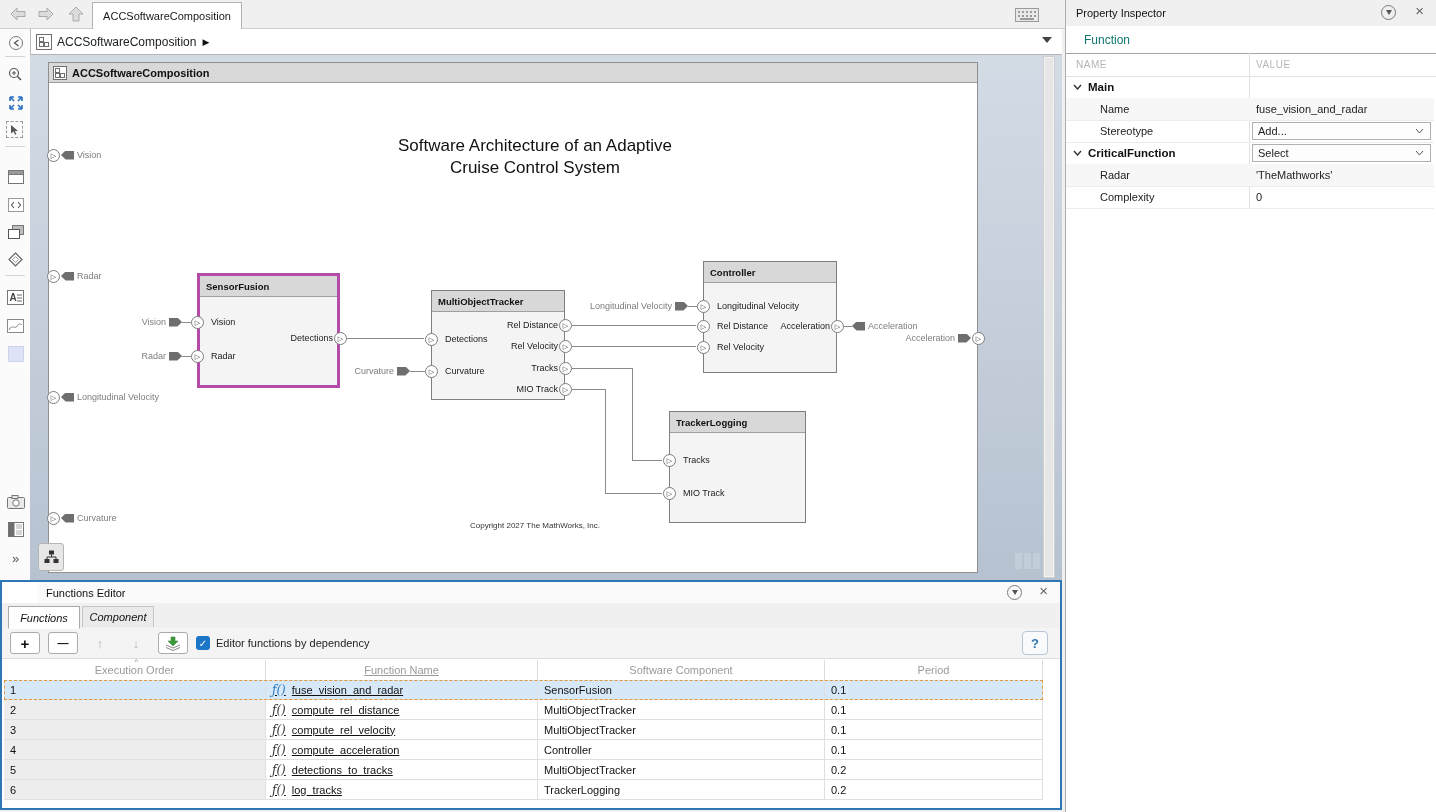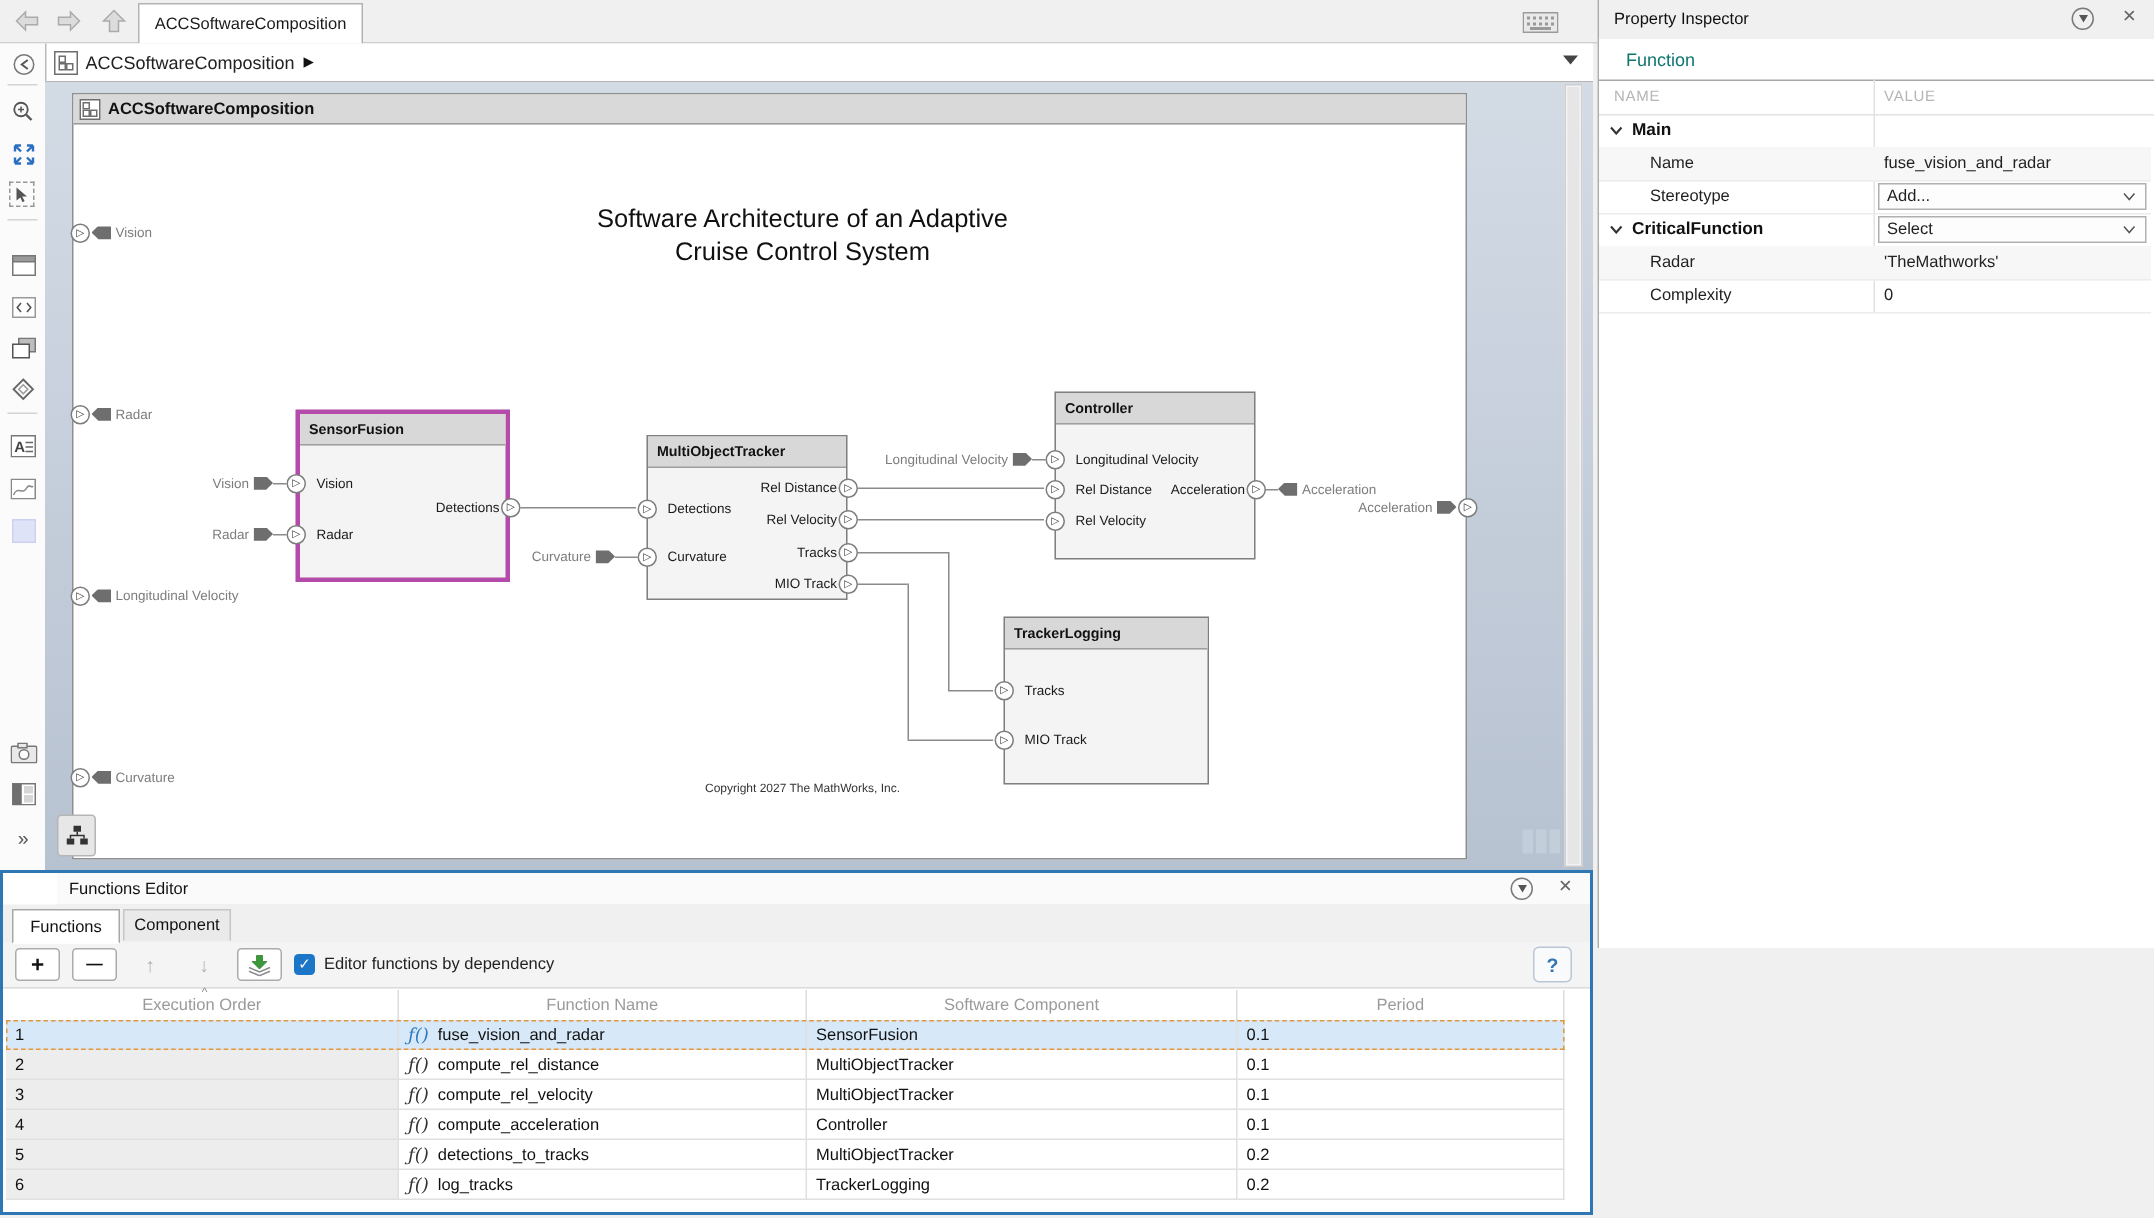--- a/index.html
+++ b/index.html
@@ -43,21 +43,21 @@
   .grip i{width:7px;height:16px;background:#c3cedb;}
   .treebtn{position:absolute;left:8px;top:488px;width:24px;height:26px;background:#e7e7e7;border:1px solid #b5b5b5;border-radius:3px;display:flex;align-items:center;justify-content:center;}
   
   .fe{position:absolute;left:0;top:580px;width:1062px;height:230px;background:#fff;border:2px solid #2f76b5;box-sizing:border-box;}
   .fe-title{position:absolute;left:0;top:0;right:0;height:21px;background:#fafafa;border-bottom:1px solid #e4e4e4;display:flex;align-items:center;padding-left:8px;font-size:11px;color:#111;margin-left:36px;}
   .panel-dd{width:15px;height:15px;border:1px solid #7a7a7a;border-radius:50%;display:flex;align-items:center;justify-content:center;box-sizing:border-box;}
   .panel-dd i{width:0;height:0;border-left:3.5px solid transparent;border-right:3.5px solid transparent;border-top:5px solid #555;}
   .x-icon{font-size:12px;color:#666;line-height:1;}
   .x-icon::before{content:"×";font-size:15px;}
   .fe-tabs{position:absolute;left:0;top:21px;right:0;height:25px;background:#f0f0f0;border-bottom:1px solid #b9b9b9;}
-  .tab{position:absolute;top:3px;height:21px;display:flex;align-items:center;justify-content:center;font-size:11px;color:#111;box-sizing:border-box;}
+  .tab{position:absolute;top:3px;height:21px;display:flex;align-items:center;justify-content:center;font-size:11px;color:#111;box-sizing:border-box;font-style:italic;}
   .tab.active{background:#fff;border:1px solid #a8a8a8;border-bottom:1px solid #fff;top:3px;height:23px;z-index:2;}
   .tab.inactive{background:#eaeaea;border:1px solid #c6c6c6;border-bottom:none;}
   .fe-toolbar{position:absolute;left:0;top:46px;right:0;height:30px;background:#f4f4f4;border-bottom:1px solid #dcdcdc;display:flex;align-items:center;gap:8px;padding-left:8px;}
   .tbtn{width:28px;height:20px;background:#fff;border:1px solid #ababab;border-radius:3px;display:flex;align-items:center;justify-content:center;font-weight:bold;color:#111;}
   .tbtn.disabled{background:transparent;border:none;color:#b5b5b5;font-weight:normal;}
   .plus-g::before{content:"+";font-size:15px;}
   .minus-g::before{content:"—";font-size:11px;font-weight:bold;}
   .up-g::before{content:"↑";font-size:13px;}
   .down-g::before{content:"↓";font-size:13px;}
   .cbox{width:14px;height:14px;background:#1c76c8;border-radius:3px;display:flex;align-items:center;justify-content:center;color:#fff;font-size:10px;}
@@ -69,23 +69,23 @@
   .sort-caret{position:absolute;top:-3px;left:50%;font-size:8px;color:#888;}
   .sort-caret::before{content:"^";}
   .frow{position:absolute;left:2px;width:1039px;height:20px;display:flex;font-size:11px;color:#111;}
   .frow div{display:flex;align-items:center;border-right:1px solid #e0e0e0;border-bottom:1px solid #e0e0e0;box-sizing:border-box;padding-left:6px;}
   .frow .c1{background:#ededed;}
   .frow.selected{background:#d7e9f8;outline:1px dashed #e0973f;outline-offset:-1px;}
   .frow.selected .c1{background:transparent;}
   .ficon{font-family:"DejaVu Serif","Liberation Serif",serif;font-style:italic;font-size:12px;color:#333;margin-right:6px;}
   .ficon::before{content:"ƒ()";}
   .frow.selected .ficon{color:#2c7bc0;}
-  .c1{width:262px;}.c2{width:272px;}.c3{width:287px;}.c4{width:218px;text-align:center;}
+  .c1{width:262px;}.c2{width:272px;text-decoration:underline;}.c3{width:287px;}.c4{width:218px;text-align:center;}
   
-  .pi{position:absolute;left:1065px;top:0;width:371px;height:632px;background:#fff;border-left:1px solid #adadad;box-sizing:border-box;}
+  .pi{position:absolute;left:1065px;top:0;width:371px;height:812px;background:#fff;border-left:1px solid #adadad;box-sizing:border-box;}
   .pi-head{position:absolute;left:0;top:0;right:0;height:26px;background:#f0f0f0;border-bottom:1px solid #d0d0d0;display:flex;align-items:center;padding-left:10px;font-size:11px;color:#111;}
   .pi-sub{position:absolute;left:0;top:26px;right:0;height:27px;background:#fff;border-bottom:1px solid #a6a6a6;display:flex;align-items:center;padding-left:18px;font-size:12px;color:#0f766e;}
   .pi-cols{position:absolute;left:0;top:53px;right:0;height:23px;border-bottom:1px solid #e2e2e2;color:#b5b5b5;font-size:10px;letter-spacing:0.5px;}
   .pi-row{position:absolute;left:0;right:2px;height:22px;border-bottom:1px solid #ececec;font-size:11px;color:#222;}
   .pi-vdiv{position:absolute;left:183px;top:53px;width:1px;height:155px;background:#e2e2e2;}
   .pi-group{font-weight:bold;font-size:11.5px;color:#111;position:absolute;left:22px;top:50%;transform:translateY(-50%);}
   .pi-gchev{position:absolute;left:7px;top:50%;transform:translateY(-50%);}
   .pi-label{position:absolute;left:34px;top:50%;transform:translateY(-50%);}
   .pi-value{position:absolute;left:190px;top:50%;transform:translateY(-50%);}
   .pi-drop{position:absolute;left:186px;right:3px;top:2px;bottom:2px;border:1px solid #b0b0b0;background:#fdfdfd;display:flex;align-items:center;padding-left:5px;}

